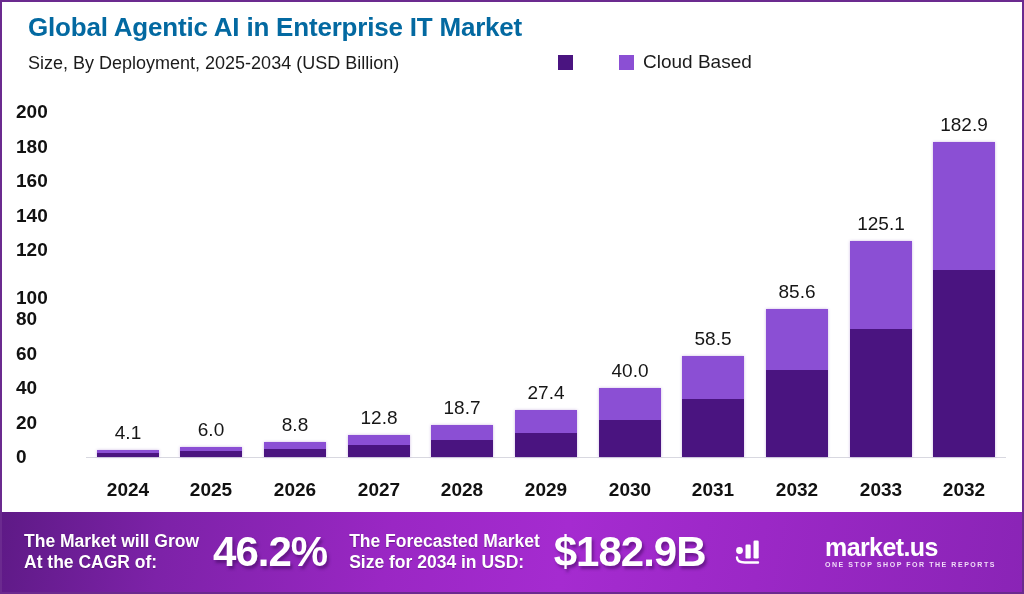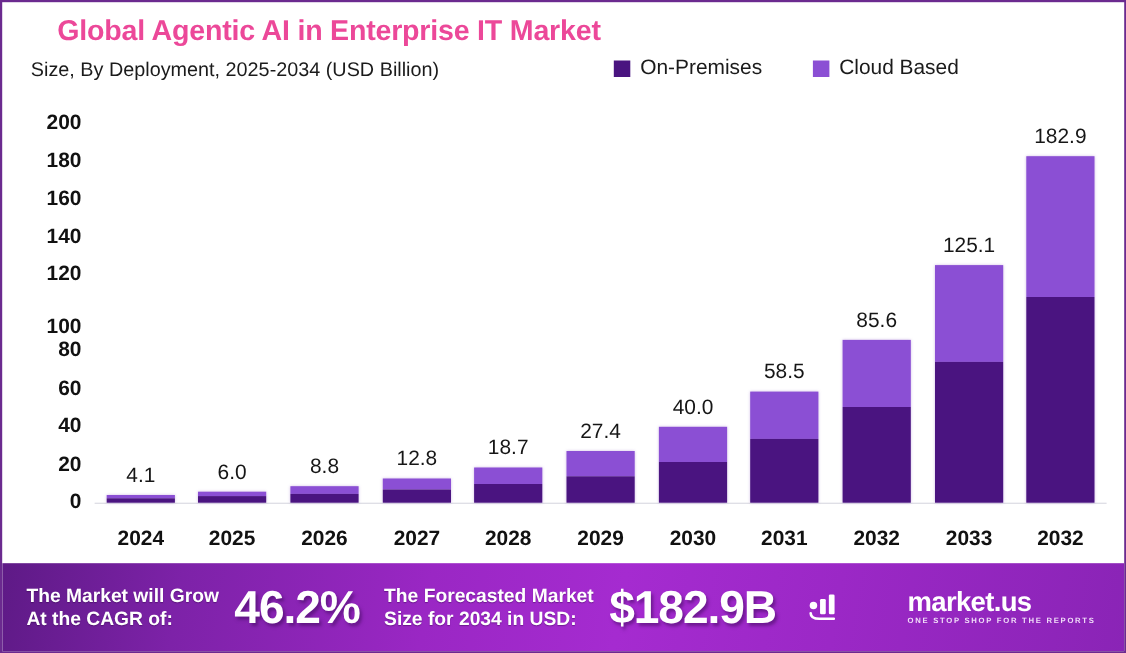--- a/index.html
+++ b/index.html
@@ -27,25 +27,24 @@
     position: absolute;
     left: 0; top: 0;
     width: 1024px;
     height: 92px;
     padding: 10px 20px 0 26px;
   }
 
   #chart-title {
     font-size: 26px;
     font-weight: bold;
-    color: #ec4899;
+    color: #0369a1;
     letter-spacing: -0.2px;
     line-height: 30px;
     white-space: nowrap;
-    margin-left: 24px;
   }
 
   #subtitle-row {
     position: relative;
     margin-top: 9px;
     height: 28px;
   }
 
   #chart-subtitle {
     position: absolute;
@@ -90,21 +89,21 @@
     top: 92px;
     width: 1024px;
     height: 418px;
   }
 
   
   .ytick {
     position: absolute;
     right: 0;
     width: 58px;
-    text-align: right;
+    text-align: left;
     font-size: 19px;
     font-weight: bold;
     color: #111111;
     transform: translateY(-50%);
     white-space: nowrap;
   }
 
   #yaxis-labels {
     position: absolute;
     left: 10px;
@@ -282,21 +281,20 @@
 
   <div id="header">
     <div id="chart-title">Global Agentic AI in Enterprise IT Market</div>
 
     <div id="subtitle-row">
       <div id="chart-subtitle">Size, By Deployment, 2025-2034 (USD Billion)</div>
 
       <div id="legend">
         <div class="legend-item">
           <span class="legend-swatch" style="background:#4a1480;"></span>
-          <span class="legend-label">On-Premises</span>
         </div>
         <div class="legend-item">
           <span class="legend-swatch" style="background:#8b4fd4;"></span>
           <span class="legend-label">Cloud Based</span>
         </div>
       </div>
     </div>
   </div>
 
   <div id="plot-area">

